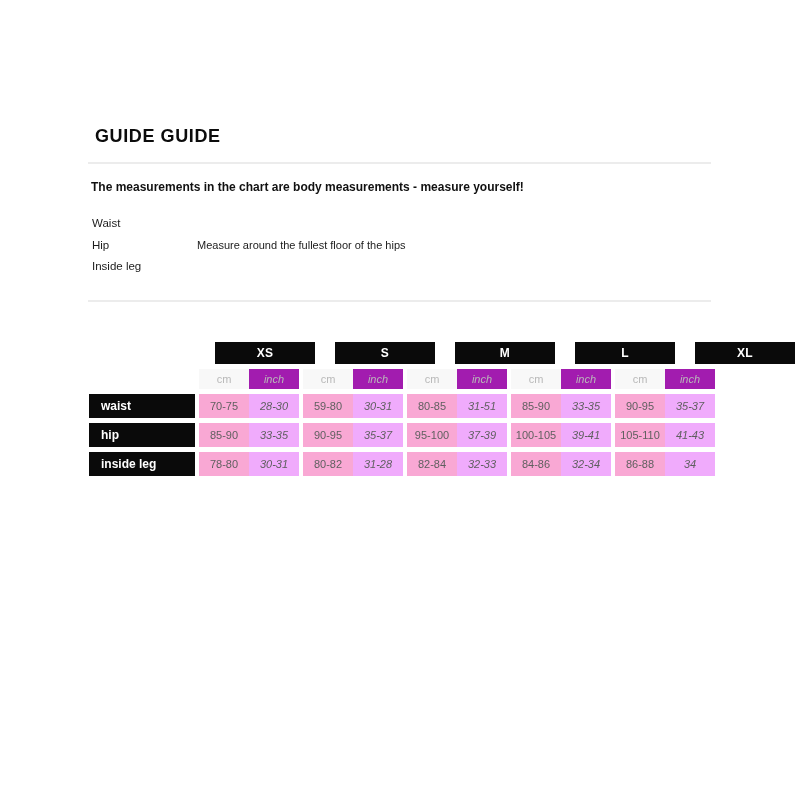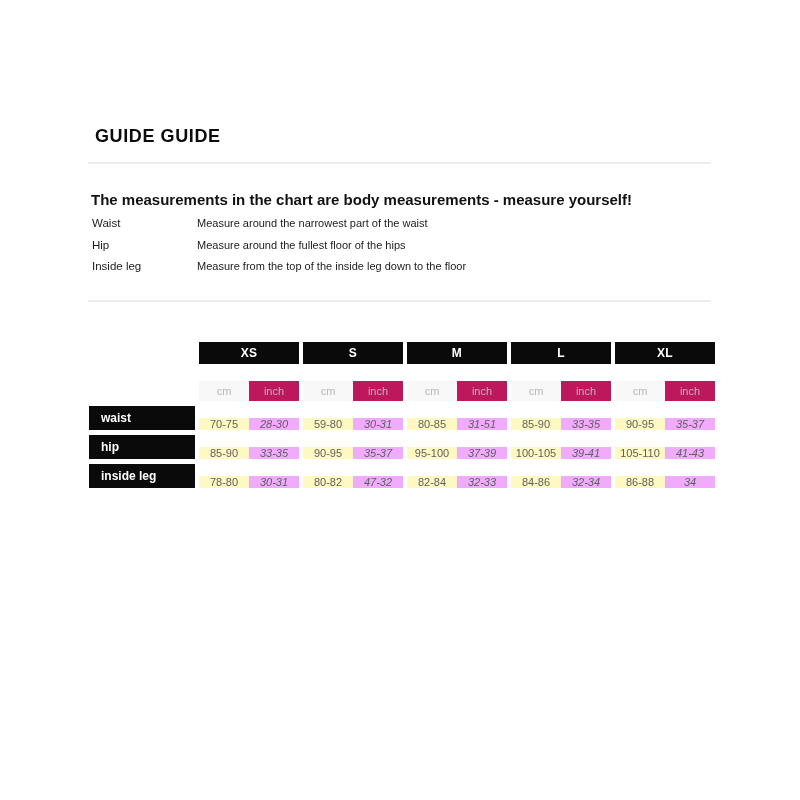--- a/index.html
+++ b/index.html
@@ -16,79 +16,78 @@
     font-size: 18px; font-weight: bold; letter-spacing: 0.6px;
     color: #0c0c0c;
   }
   .rule {
     position: absolute; left: 88px; width: 623px; height: 2px;
     background: #ececec;
   }
   .rule-top { top: 162px; }
   .rule-bottom { top: 300px; }
   .intro {
-    position: absolute; left: 91px; top: 191px;
-    font-size: 15px; font-weight: bold; color: #111111;
+    position: absolute; left: 91px; top: 180px;
+    font-size: 12px; font-weight: bold; color: #111111;
   }
   .definitions { position: absolute; left: 92px; top: 216px; }
   .def-row { display: flex; align-items: center; height: 14px; margin-bottom: 7.5px; }
   .def-term { width: 105px; font-size: 11.5px; color: #1c1c1c; flex-shrink: 0; }
   .def-desc { font-size: 11px; color: #1c1c1c; white-space: nowrap; }
 
   .size-table { position: absolute; left: 89px; top: 342px; }
   .t-row { display: flex; gap: 4px; margin-bottom: 5px; }
   .label-spacer { width: 106px; flex-shrink: 0; }
   .size-header {
     width: 100px; height: 22px; background: #0a0a0a; color: #ffffff;
     font-size: 12px; font-weight: bold;
     display: flex; align-items: center; justify-content: center;
     letter-spacing: 0.3px;
+    margin-left: 16px;
   }
-  .group { display: flex; width: 100px; flex-shrink: 0; margin-top: 12px; }
+  .group { display: flex; width: 100px; flex-shrink: 0; }
   .unit-row .group { height: 20px; }
   .unit-cell {
     width: 50px; display: flex; align-items: center; justify-content: center;
     font-size: 11px; color: #b9b9b9;
   }
   .unit-cell.cm  { background: #f8f8f8; }
-  .unit-cell.inch{ background: #be185d; }
+  .unit-cell.inch{ background: #a21caf; font-style: italic; }
   .data-row { height: 24px; }
   .row-label {
     width: 106px; height: 24px; background: #0a0a0a; color: #ffffff;
     font-size: 12px; font-weight: bold;
     display: flex; align-items: center; padding-left: 12px; flex-shrink: 0;
   }
   .data-cell {
     width: 50px; display: flex; align-items: center; justify-content: center;
     font-size: 11px; color: #5f5f5f;
   }
-  .data-cell.cm   { background: #fef9c3; text-align: right; }
+  .data-cell.cm   { background: #f9a8d4; text-align: right; }
   .data-cell.inch { background: #f0abfc; font-style: italic; }
 </style>
 </head>
 <body>
 
 <div class="title">GUIDE GUIDE</div>
 
 <div class="rule rule-top"></div>
 
 <div class="intro">The measurements in the chart are body measurements - measure yourself!</div>
 
 <div class="definitions">
   <div class="def-row">
     <span class="def-term">Waist</span>
-    <span class="def-desc">Measure around the narrowest part of the waist</span>
   </div>
   <div class="def-row">
     <span class="def-term">Hip</span>
     <span class="def-desc">Measure around the fullest floor of the hips</span>
   </div>
   <div class="def-row">
     <span class="def-term">Inside leg</span>
-    <span class="def-desc">Measure from the top of the inside leg down to the floor</span>
   </div>
 </div>
 
 <div class="rule rule-bottom"></div>
 
 <div class="size-table">
 
   <div class="t-row header-row">
     <div class="label-spacer"></div>
     <div class="size-header">XS</div>
@@ -171,21 +170,21 @@
   </div>
 
   <div class="t-row data-row">
     <div class="row-label">inside leg</div>
     <div class="group">
       <div class="data-cell cm">78-80</div>
       <div class="data-cell inch">30-31</div>
     </div>
     <div class="group">
       <div class="data-cell cm">80-82</div>
-      <div class="data-cell inch">47-32</div>
+      <div class="data-cell inch">31-28</div>
     </div>
     <div class="group">
       <div class="data-cell cm">82-84</div>
       <div class="data-cell inch">32-33</div>
     </div>
     <div class="group">
       <div class="data-cell cm">84-86</div>
       <div class="data-cell inch">32-34</div>
     </div>
     <div class="group">

